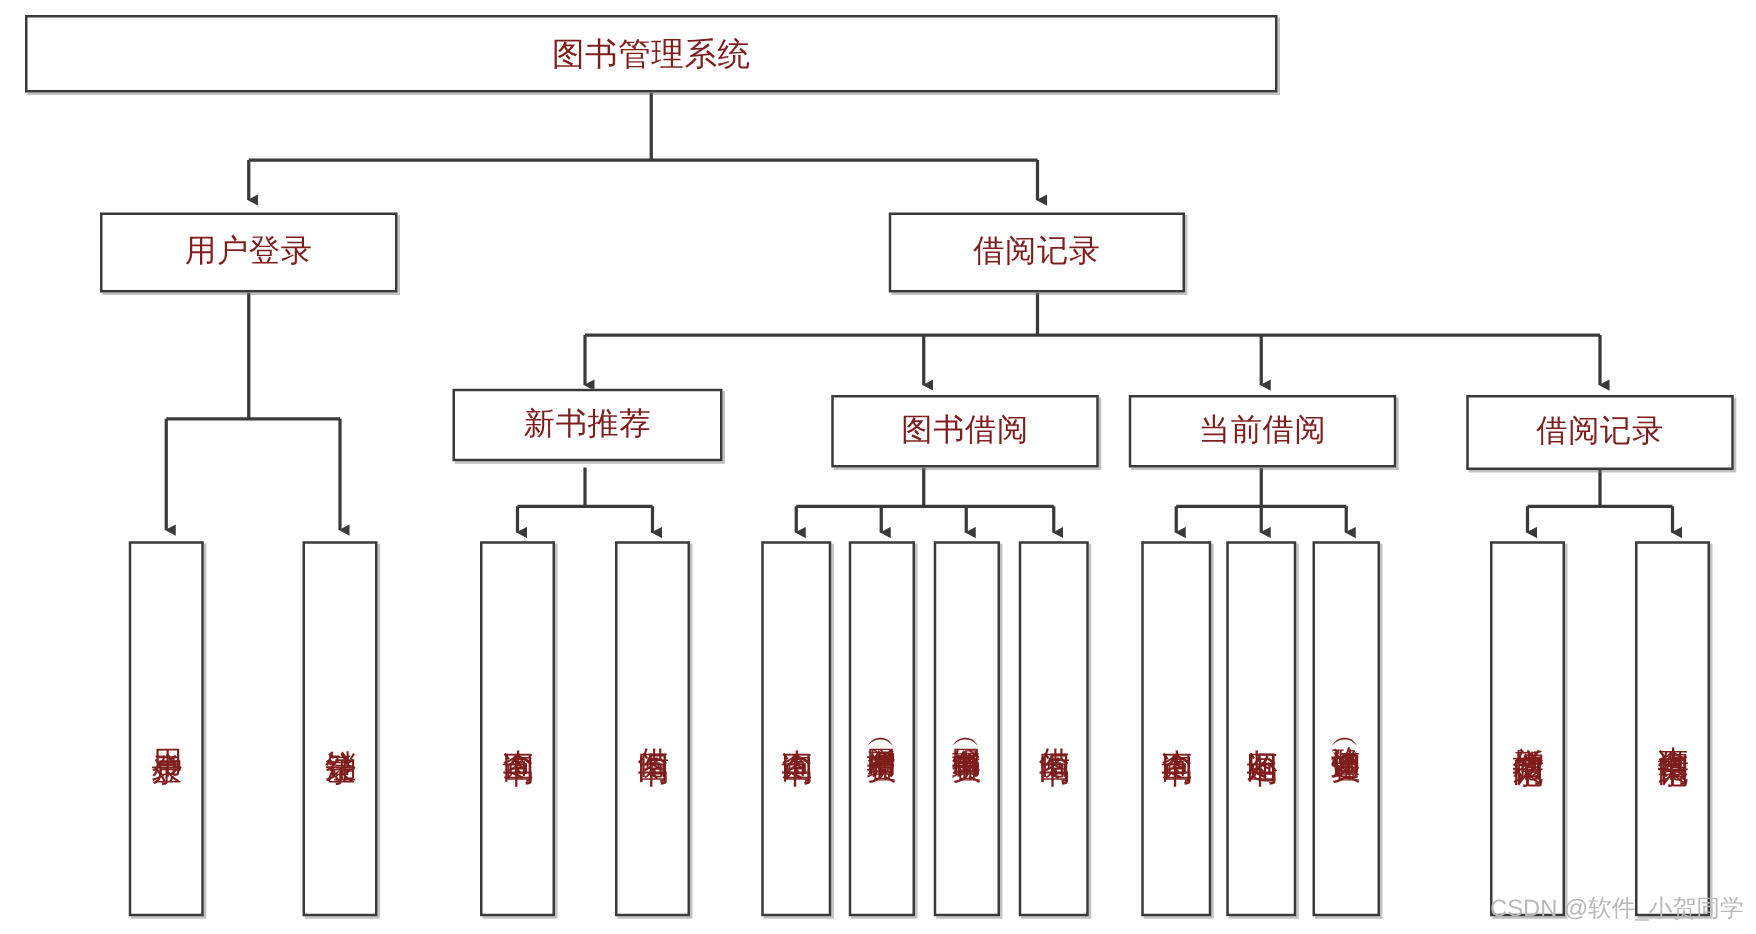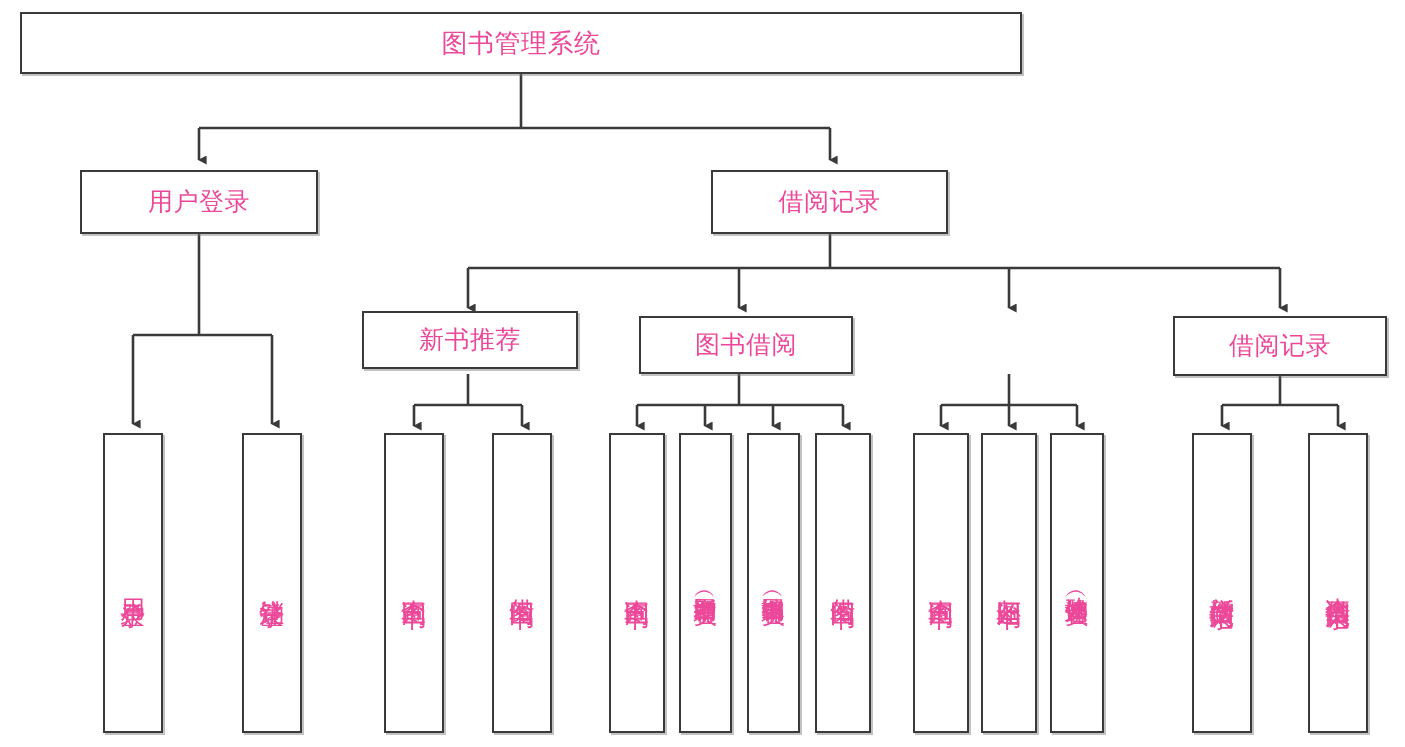--- a/index.html
+++ b/index.html
@@ -27,21 +27,21 @@
   }
   .node {
     position: absolute;
     box-sizing: border-box;
     border: 2px solid #3a3a3a;
     background: #ffffff;
     box-shadow: 2px 2px 0 rgba(120,120,120,0.45);
     display: flex;
     align-items: center;
     justify-content: center;
-    color: #ec4899;
+    color: #7f1d1d;
     z-index: 2;
   }
   .node .label {
     display: block;
     text-align: center;
     line-height: 1.25;
     letter-spacing: 0.5px;
   }
   
   .node.h .label {
@@ -143,24 +143,27 @@
   </div>
 
   <div class="node h" style="left:711px; top:170px; width:237px; height:64px;">
     <span class="label">借阅记录</span>
   </div>
 
   <div class="node h" style="left:362px; top:311px; width:216px; height:58px;">
     <span class="label">新书推荐</span>
   </div>
 
-  <div class="node h" style="left:639px; top:316px; width:214px; height:58px;">
+  <div class="node h" style="left:665px; top:316px; width:214px; height:58px;">
     <span class="label">图书借阅</span>
   </div>
 
+  <div class="node h" style="left:903px; top:316px; width:214px; height:58px;">
+    <span class="label">当前借阅</span>
+  </div>
 
   <div class="node h" style="left:1173px; top:316px; width:214px; height:60px;justify-content:center;">
     <span class="label">借阅记录</span>
   </div>
 
   <div class="node v" style="left:103px; top:433px; width:60px; height:300px;">
     <span class="label">用户登录</span>
   </div>
 
   <div class="node v" style="left:242px; top:433px; width:60px; height:300px;">
@@ -204,14 +207,15 @@
   </div>
 
   <div class="node v" style="left:1192px; top:433px; width:60px; height:300px;">
     <span class="label">新增借阅记录</span>
   </div>
 
   <div class="node v" style="left:1308px; top:433px; width:60px; height:300px;">
     <span class="label">查询借阅记录</span>
   </div>
 
+  <div class="watermark">CSDN @软件_小贺同学</div>
 
 </div>
 
 </body></html>

